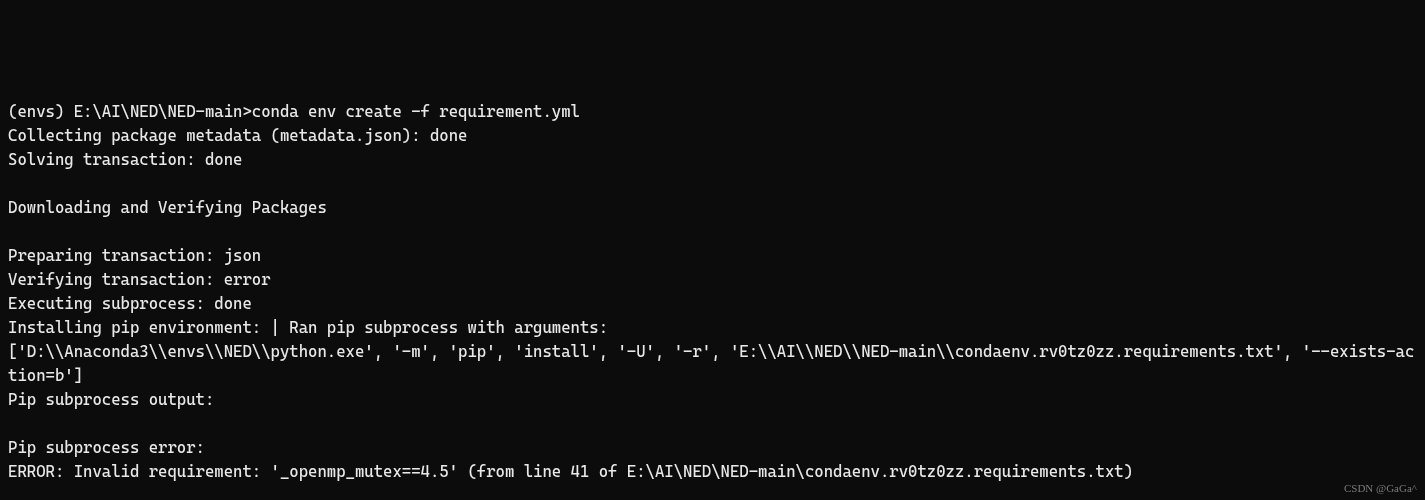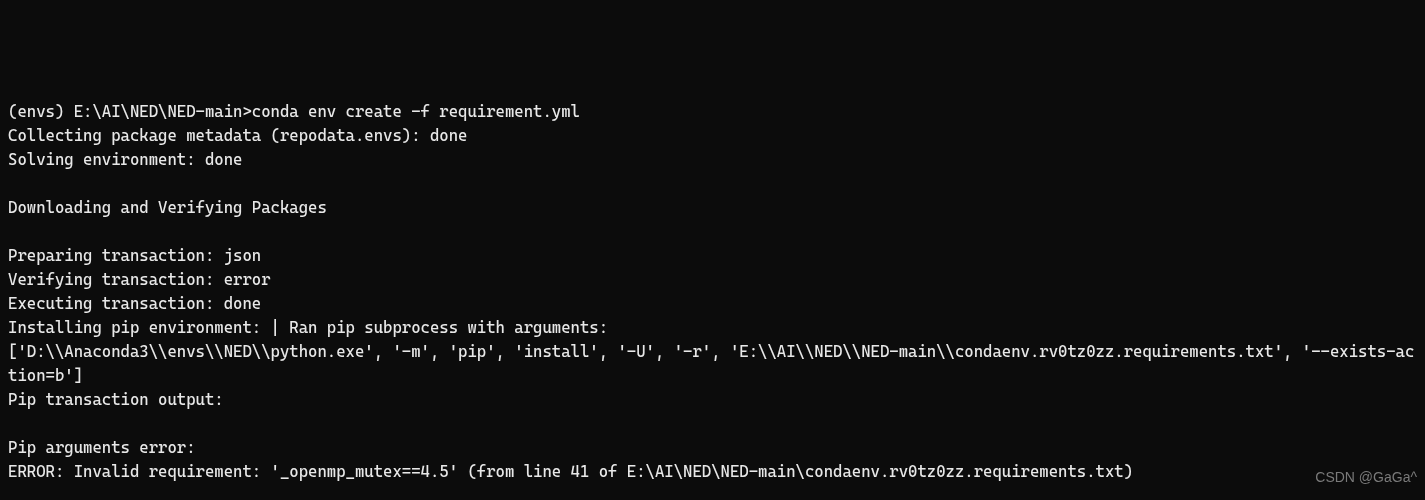--- a/index.html
+++ b/index.html
@@ -20,47 +20,47 @@
       position: relative;
       white-space: pre-wrap;
       word-break: break-all;
     }
     .terminal-output {
       white-space: pre-wrap;
       word-break: break-all;
     }
     .watermark {
       position: absolute;
-      bottom: 12px;
+      bottom: 4px;
       right: 8px;
-      font-size: 14px;
+      font-size: 11px;
       color: #7a7a7a;
-      font-family: Liberation Sans, sans-serif;
+      font-family: Liberation Serif, serif;
       white-space: nowrap;
     }
   </style>
 </head>
 <body>
 
 
 
 <div class="terminal-output"><span>(envs) </span><span>E:\AI\NED\NED-main&gt;</span><span>conda env create -f requirement.yml</span>
-<span>Collecting package metadata (repodata.envs): done</span>
-<span>Solving environment: done</span>
+<span>Collecting package metadata (metadata.json): done</span>
+<span>Solving transaction: done</span>
 
 <span>Downloading and Verifying Packages</span>
 
 <span>Preparing transaction: json</span>
 <span>Verifying transaction: error</span>
-<span>Executing transaction: done</span>
+<span>Executing subprocess: done</span>
 <span>Installing pip environment: | Ran pip subprocess with arguments:</span>
 <span>['D:\\Anaconda3\\envs\\NED\\python.exe', '-m', 'pip', 'install', '-U', '-r', 'E:\\AI\\NED\\NED-main\\condaenv.rv0tz0zz.requirements.txt', '--exists-action=b']</span>
-<span>Pip transaction output:</span>
+<span>Pip subprocess output:</span>
 
-<span>Pip arguments error:</span>
+<span>Pip subprocess error:</span>
 <span>ERROR: Invalid requirement: '_openmp_mutex==4.5' (from line 41 of E:\AI\NED\NED-main\condaenv.rv0tz0zz.requirements.txt)</span>
 
 
 
 </div>
 
 <div class="watermark">CSDN @GaGa^</div>
 
 
 

